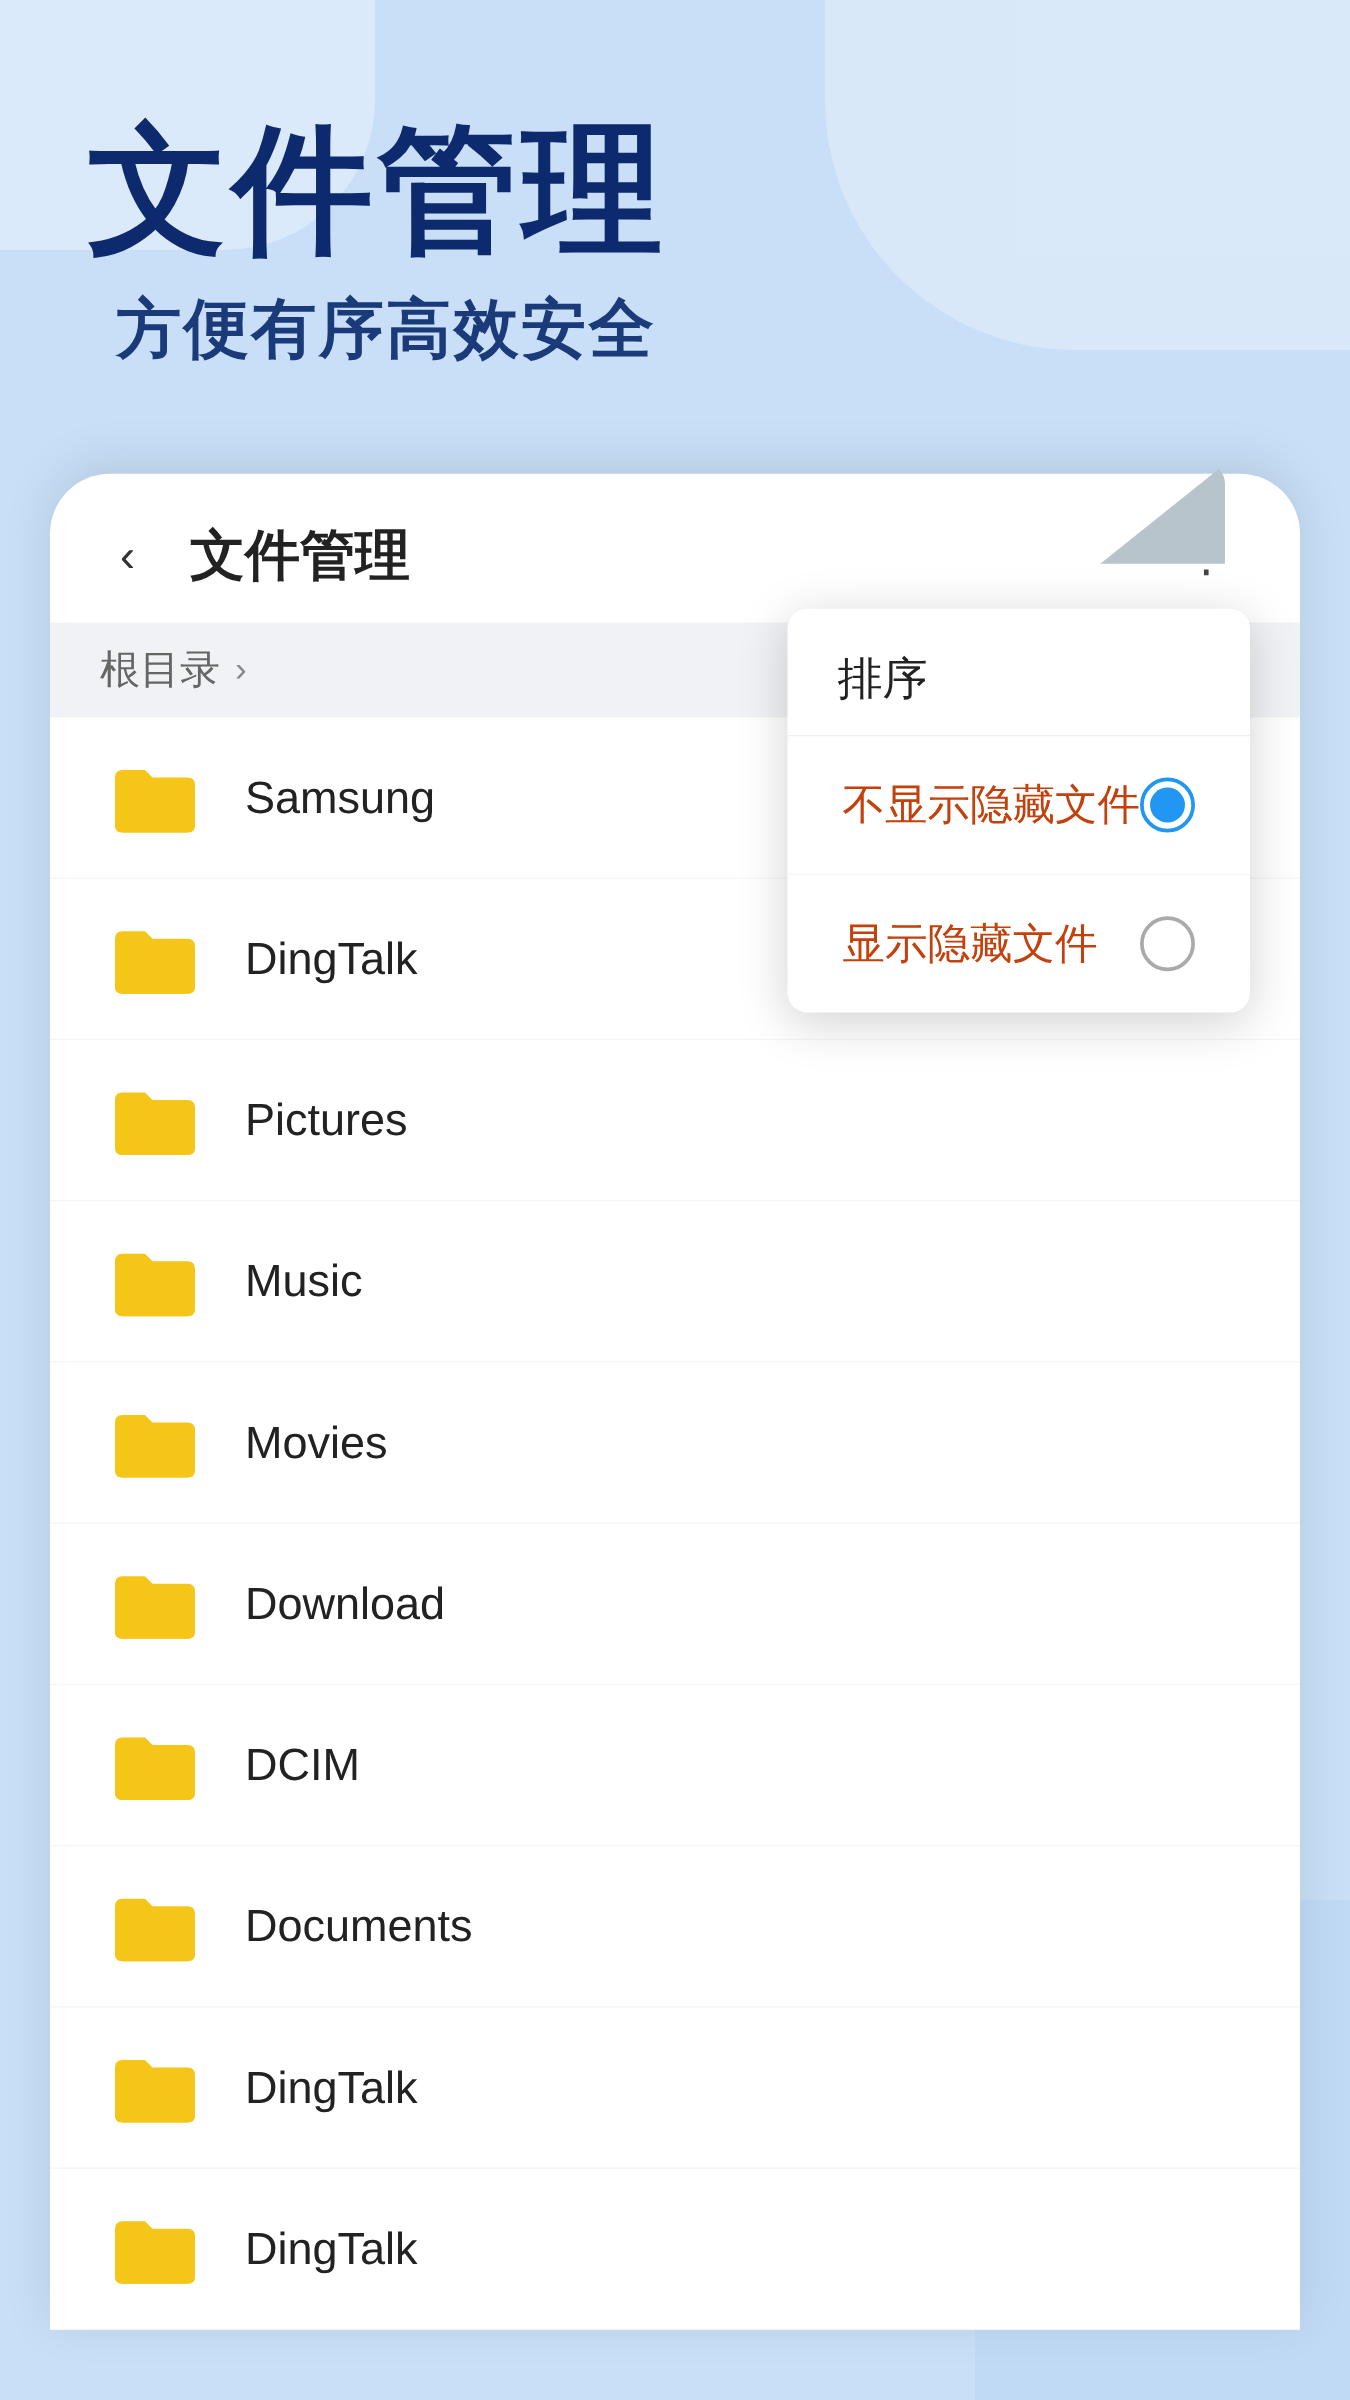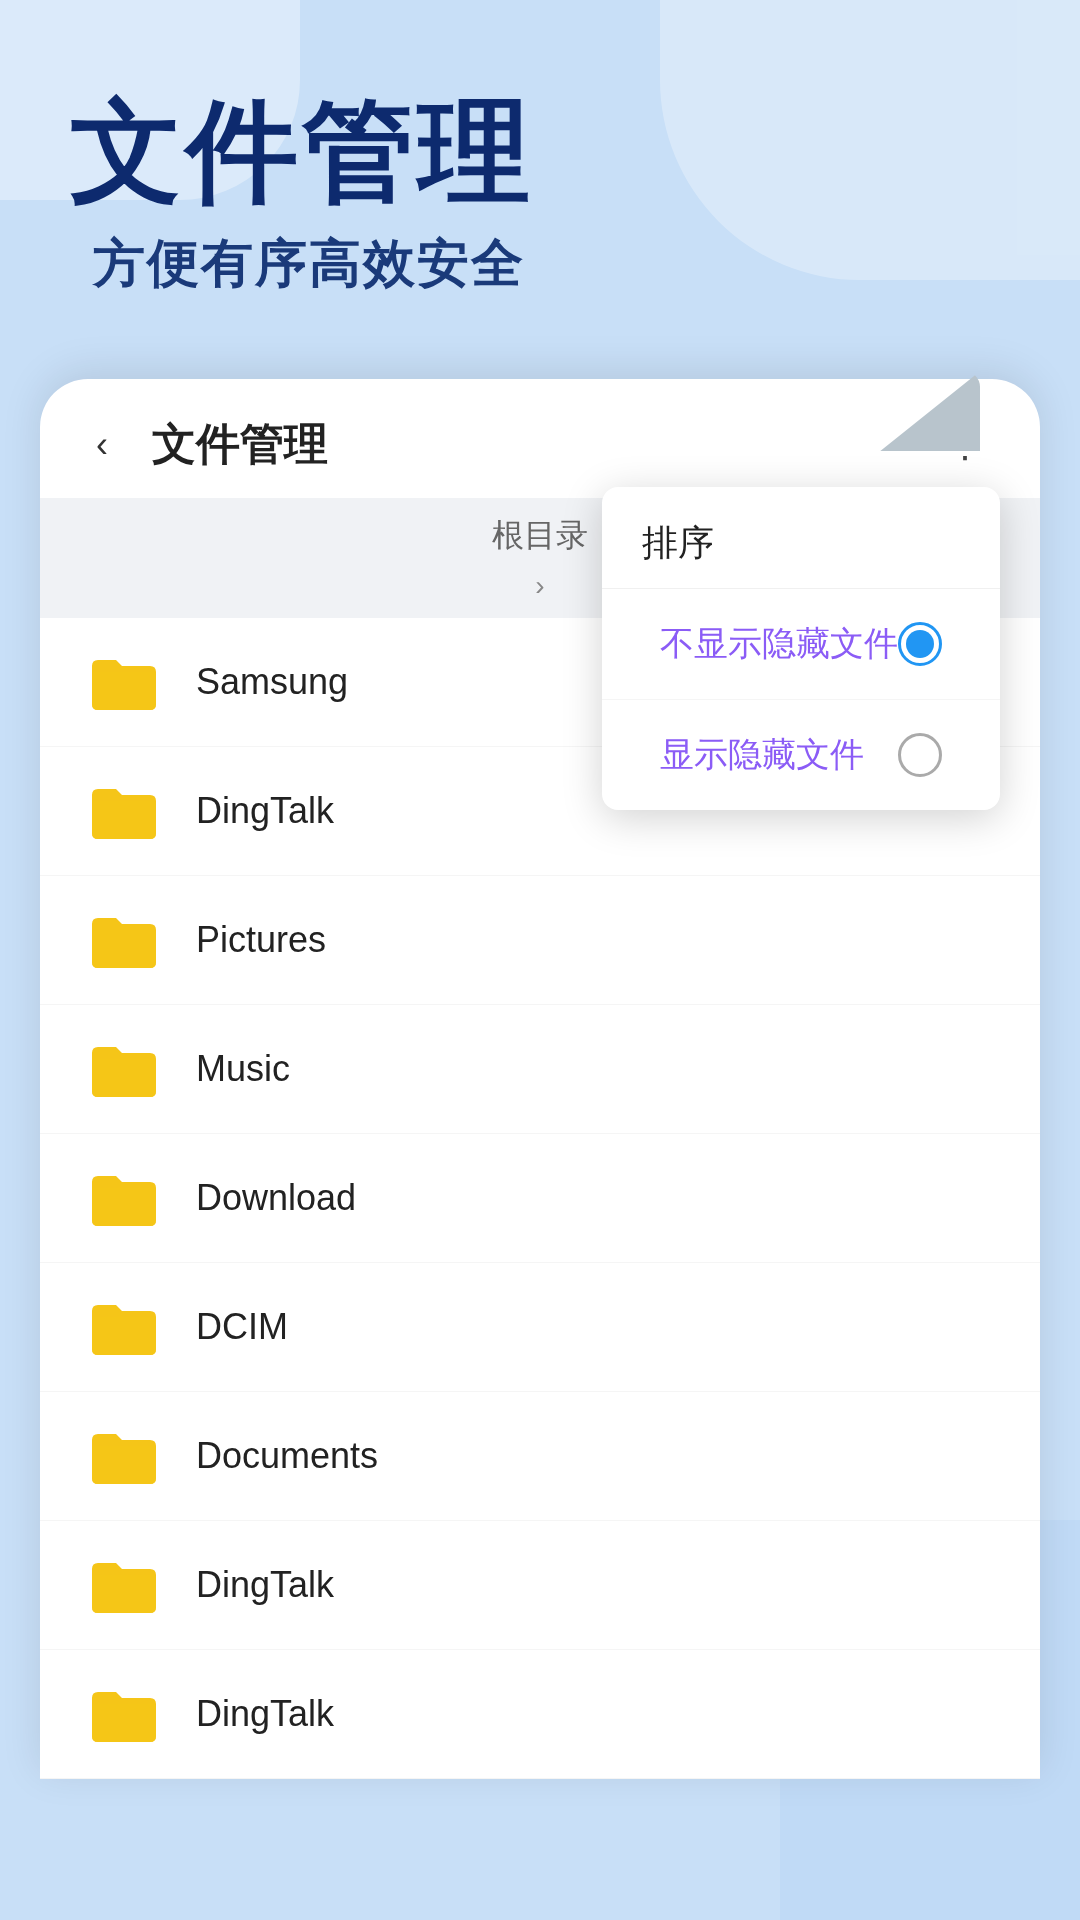--- a/index.html
+++ b/index.html
@@ -139,21 +139,20 @@
 
     
     .breadcrumb {
       display: flex;
       align-items: center;
       padding: 16px 40px;
       background: #f0f2f5;
       font-size: 32px;
       color: #666;
       gap: 12px;
-      flex-direction: column;
     }
 
     .breadcrumb-chevron {
       font-size: 28px;
       color: #888;
     }
 
     
     .file-list {
       padding: 0;
@@ -208,23 +207,23 @@
       font-size: 36px;
       font-weight: 500;
       color: #222;
       border-bottom: 1px solid #f0f0f0;
     }
 
     .dropdown-item {
       display: flex;
       align-items: center;
       justify-content: space-between;
-      padding: 32px 58px;
+      padding: 32px 44px;
       font-size: 34px;
-      color: #8b5cf6;
+      color: #c2410c;
       cursor: pointer;
       border-bottom: 1px solid #f5f5f5;
     }
 
     .dropdown-item:last-child {
       border-bottom: none;
     }
 
     .radio-selected {
       width: 44px;
@@ -319,20 +318,29 @@
     <div class="file-item">
       <div class="folder-icon">
         <svg viewBox="0 0 72 72" xmlns="http://www.w3.org/2000/svg">
           <path d="M4 20 Q4 14 10 14 L28 14 L34 20 L62 20 Q68 20 68 26 L68 58 Q68 64 62 64 L10 64 Q4 64 4 58 Z" fill="#F5C518"></path>
           <path d="M4 26 L68 26 L68 58 Q68 64 62 64 L10 64 Q4 64 4 58 Z" fill="#F5C518" opacity="0.85"></path>
         </svg>
       </div>
       <span class="file-name">Music</span>
     </div>
 
+    <div class="file-item">
+      <div class="folder-icon">
+        <svg viewBox="0 0 72 72" xmlns="http://www.w3.org/2000/svg">
+          <path d="M4 20 Q4 14 10 14 L28 14 L34 20 L62 20 Q68 20 68 26 L68 58 Q68 64 62 64 L10 64 Q4 64 4 58 Z" fill="#F5C518"></path>
+          <path d="M4 26 L68 26 L68 58 Q68 64 62 64 L10 64 Q4 64 4 58 Z" fill="#F5C518" opacity="0.85"></path>
+        </svg>
+      </div>
+      <span class="file-name">Movies</span>
+    </div>
 
     <div class="file-item">
       <div class="folder-icon">
         <svg viewBox="0 0 72 72" xmlns="http://www.w3.org/2000/svg">
           <path d="M4 20 Q4 14 10 14 L28 14 L34 20 L62 20 Q68 20 68 26 L68 58 Q68 64 62 64 L10 64 Q4 64 4 58 Z" fill="#F5C518"></path>
           <path d="M4 26 L68 26 L68 58 Q68 64 62 64 L10 64 Q4 64 4 58 Z" fill="#F5C518" opacity="0.85"></path>
         </svg>
       </div>
       <span class="file-name">Download</span>
     </div>

